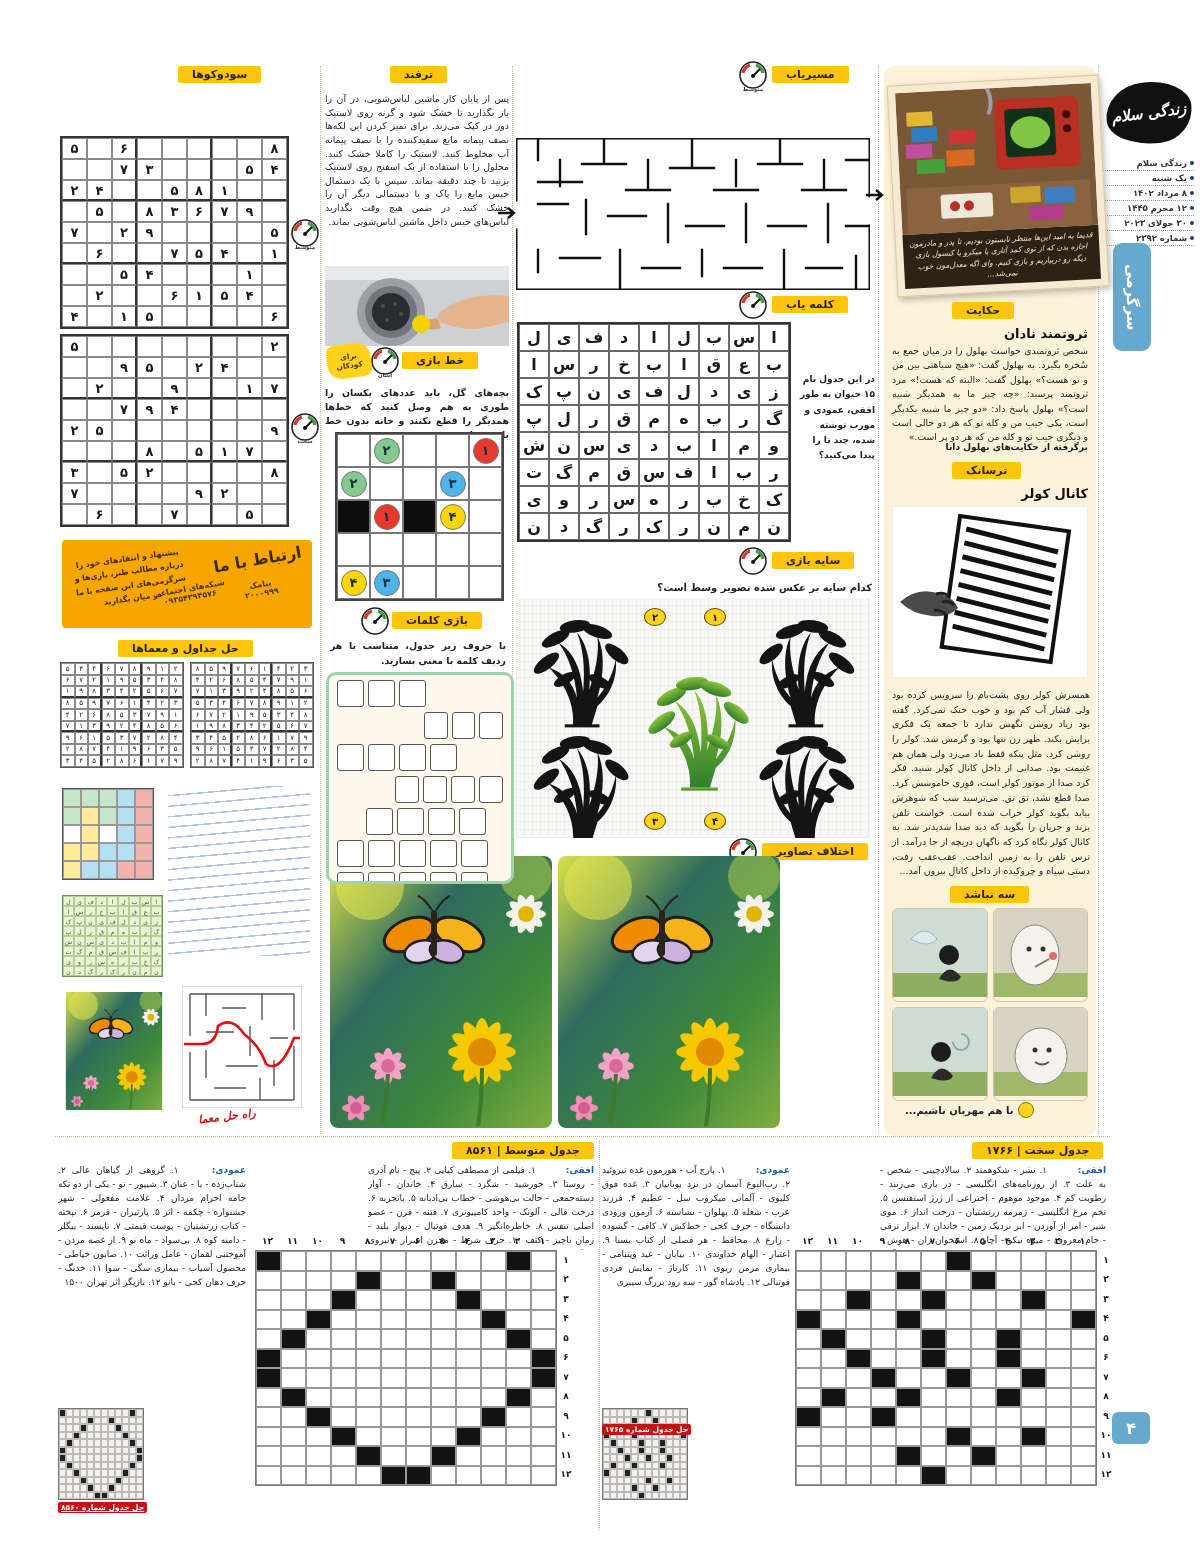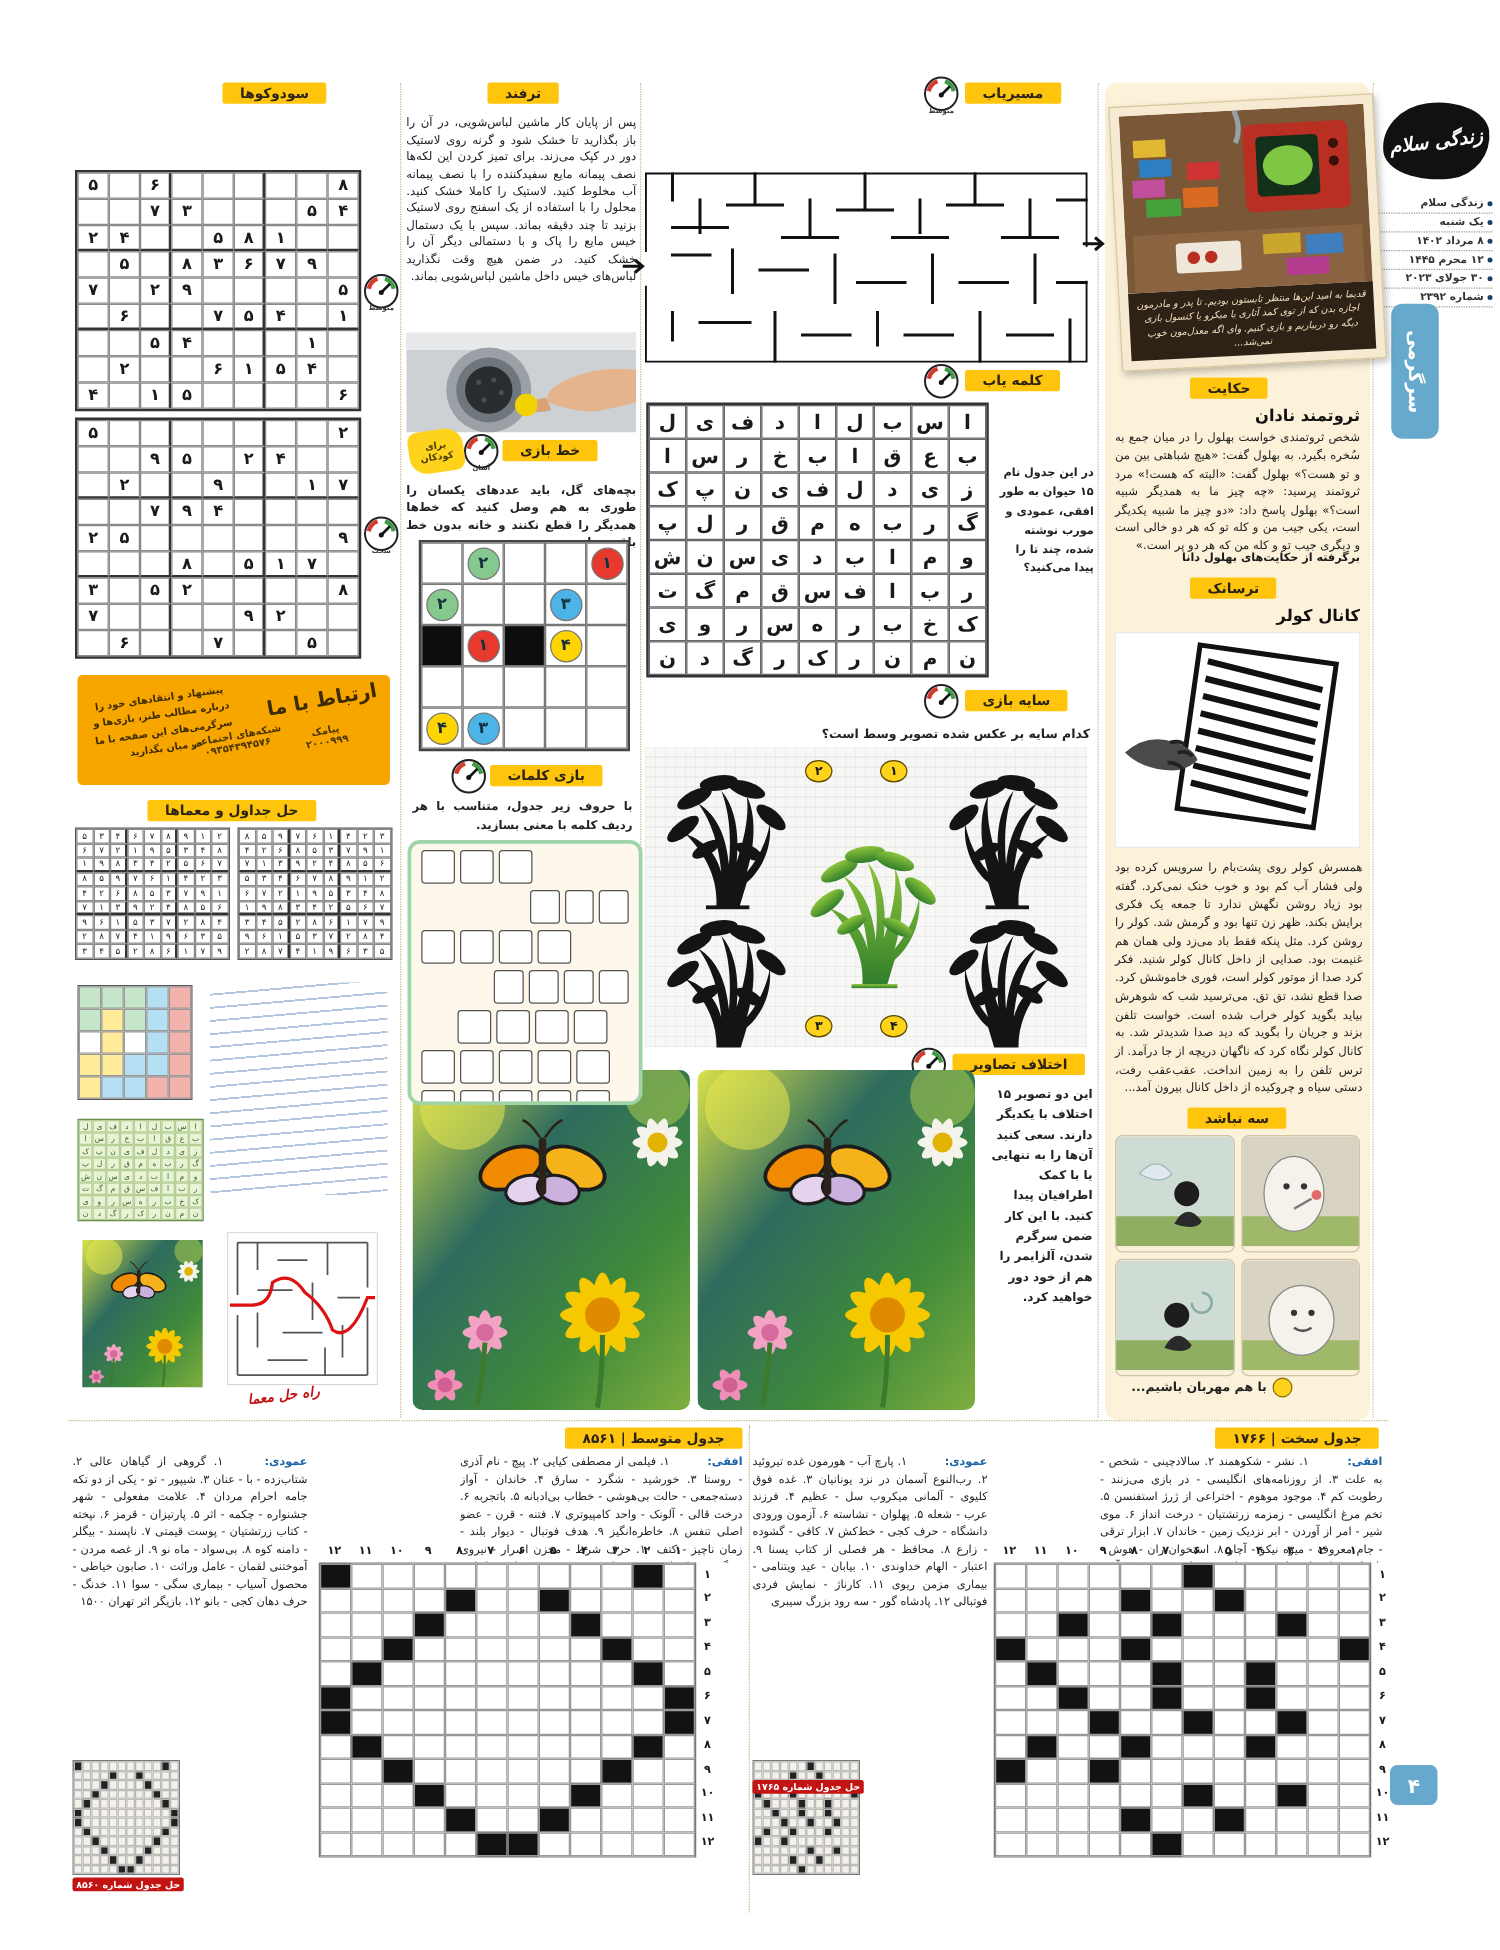--- a/index.html
+++ b/index.html
@@ -450,21 +450,20 @@
       </g>
     </g>
   </defs>
     </svg>
   <svg class="abs" style="left:330px;top:856px;border-radius:8px" width="222" height="272" viewBox="0 0 222 272">
       <use href="#garden"></use>
     </svg>
   <svg class="abs" style="left:558px;top:856px;border-radius:8px" width="222" height="272" viewBox="0 0 222 272">
       <use href="#garden"></use>
     </svg>
-  <div class="abs txt bold" style="left:788px;top:868px;width:86px;font-size:9.6px;text-align:right;line-height:1.7;">این دو تصویر ۱۵ اختلاف با یکدیگر دارند. سعی کنید آن‌ها را به تنهایی یا با کمک اطرافیان پیدا کنید. با این کار ضمن سرگرم شدن، آلزایمر را هم از خود دور خواهید کرد.</div>
 
   <div class="abs chip" style="left:390px;top:66px;">ترفند</div>
   <div class="abs txt" style="left:325px;top:92px;width:184px;font-size:9.4px;line-height:1.45;">پس از پایان کار ماشین لباس‌شویی، در آن را باز بگذارید تا خشک شود و گرنه روی لاستیک دور در کپک می‌زند. برای تمیز کردن این لکه‌ها نصف پیمانه مایع سفیدکننده را با نصف پیمانه آب مخلوط کنید. لاستیک را کاملا خشک کنید. محلول را با استفاده از یک اسفنج روی لاستیک بزنید تا چند دقیقه بماند. سپس با یک دستمال خیس مایع را پاک و با دستمالی دیگر آن را خشک کنید. در ضمن هیچ وقت نگذارید لباس‌های خیس داخل ماشین لباس‌شویی بماند.</div>
   <svg class="abs" style="left:325px;top:266px;" width="184" height="80" viewBox="0 0 184 80">
     <rect width="184" height="80" fill="#cdd1d4"></rect>
     <rect x="0" y="0" width="184" height="14" fill="#e7e9ea"></rect>
     <circle cx="66" cy="46" r="34" fill="#9aa0a5"></circle>
     <circle cx="66" cy="46" r="26" fill="#70777c"></circle>
     <circle cx="66" cy="46" r="19" fill="#2a2d30"></circle>
     <g fill="#4a4f53">
@@ -1726,15 +1725,15 @@
       <span></span>
       <span></span>
       <span class="b"></span>
       <span class="b"></span>
       <span></span>
       <span></span>
       <span></span>
       <span></span>
       <span></span>
     </div>
-  <div class="abs rednote" style="left:58px;top:1502px;">حل جدول شماره ۸۵۶۰</div>
+  <div class="abs rednote" style="left:58px;top:1502px;text-decoration:underline;">حل جدول شماره ۸۵۶۰</div>
 
 </div>
 
 </body></html>

